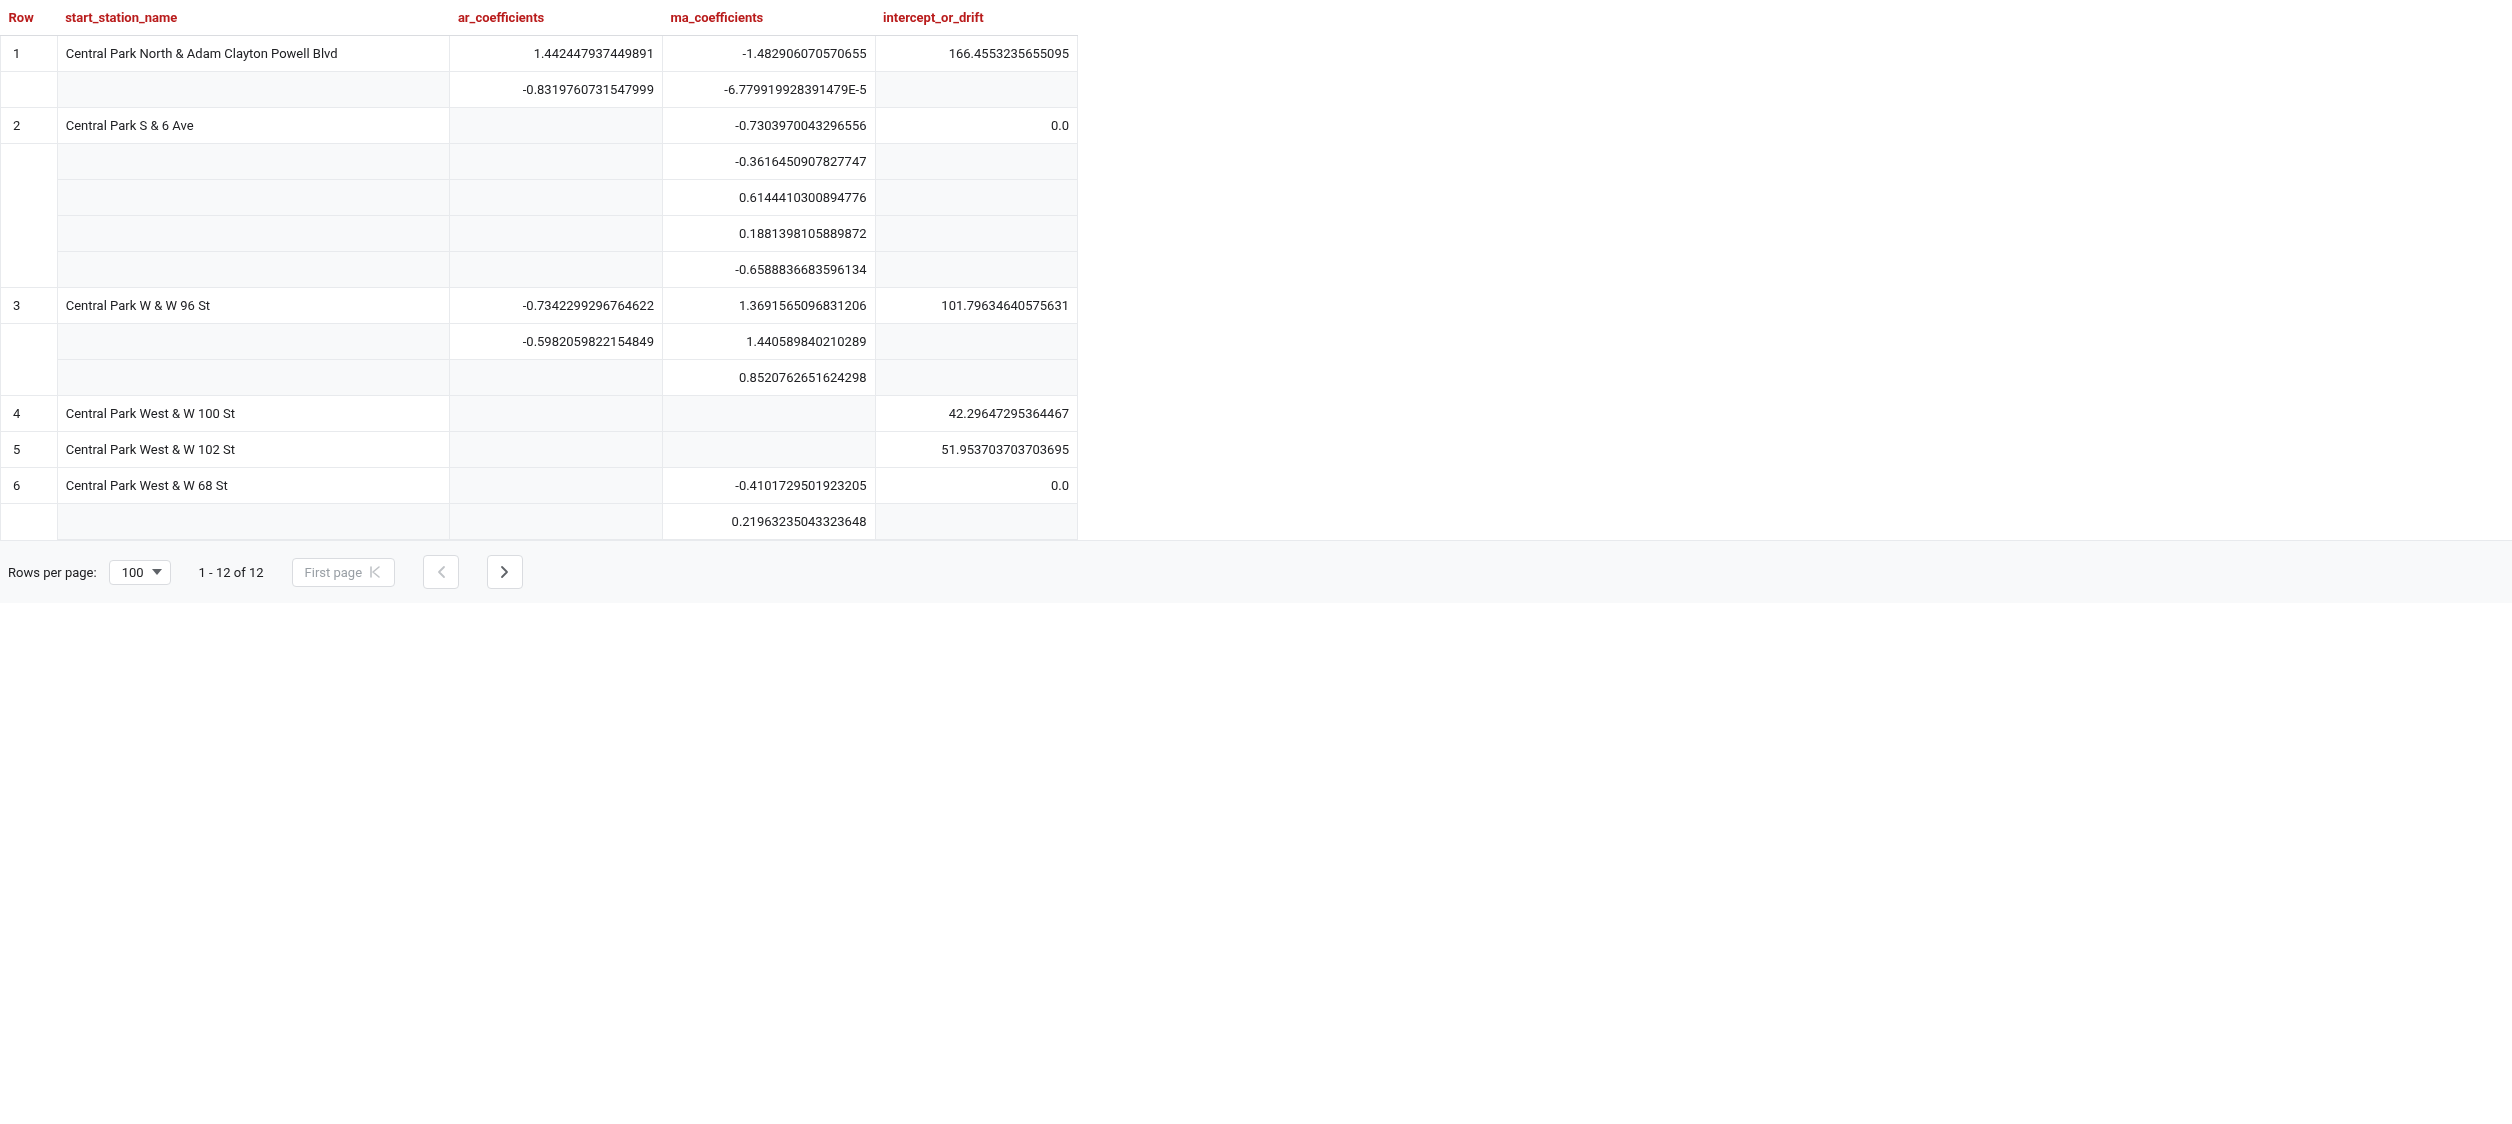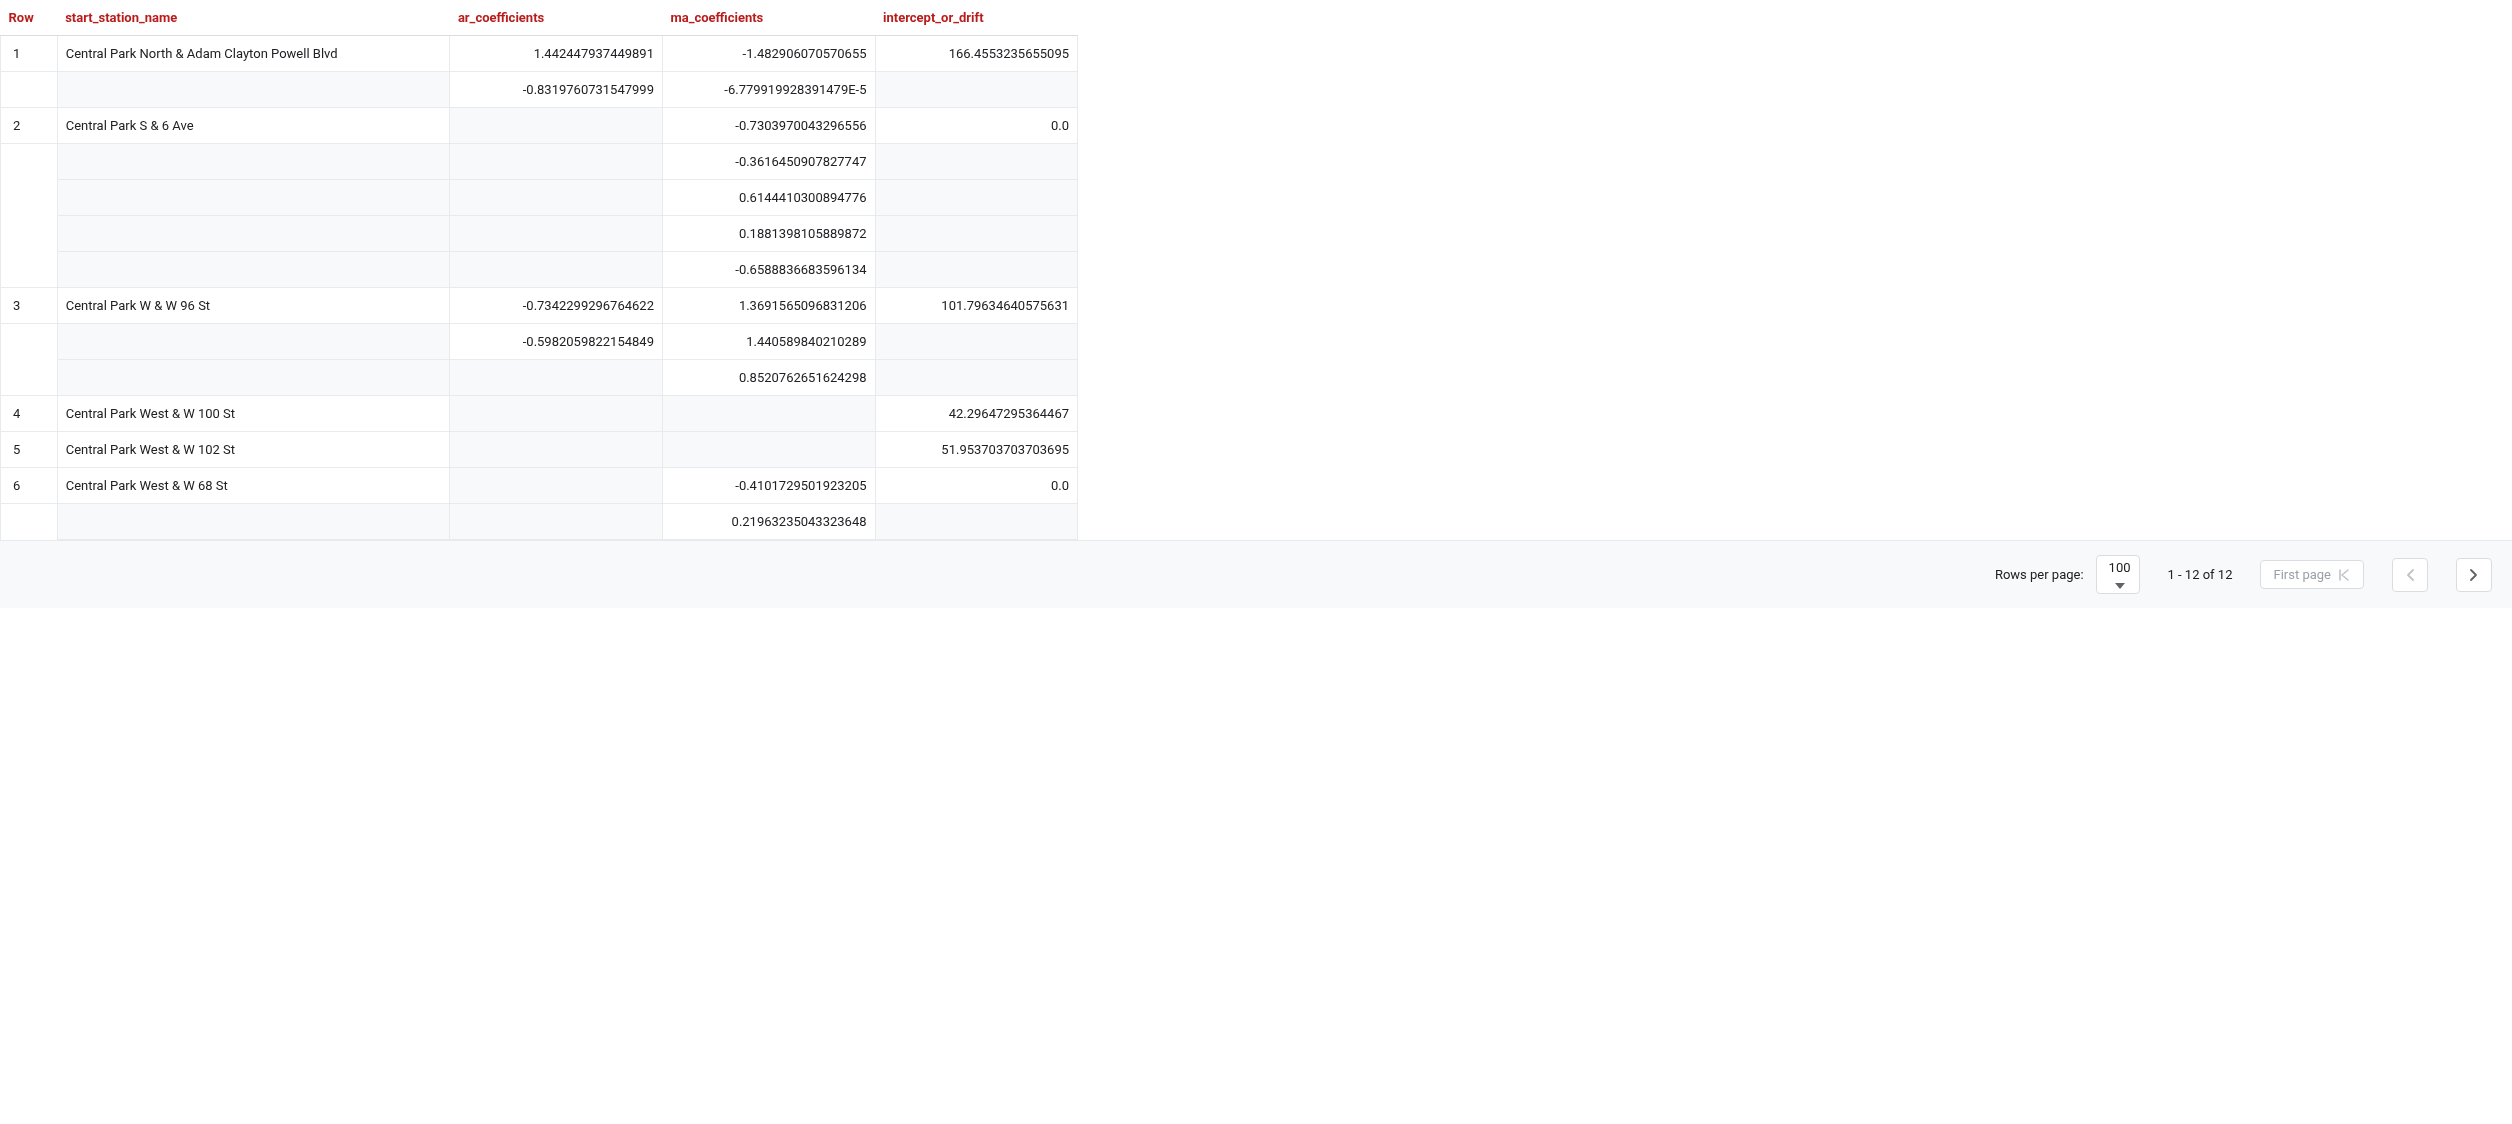--- a/index.html
+++ b/index.html
@@ -71,40 +71,38 @@
   tbody tr:first-child td.row-num { border-top: 1px solid #e8eaed; }
   td.num { text-align: right; }
   col.c-row { width: 56px; }
   col.c-name { width: 388px; }
   col.c-ar { width: 210px; }
   col.c-ma { width: 210px; }
   col.c-int { width: 200px; }
 
   .footer {
     display: flex;
-    justify-content: flex-end;
     align-items: center;
     padding: 14px 20px 14px 8px;
     background: #f8f9fa;
     border-top: 1px solid #e8eaed;
     gap: 28px;
     font-size: 13px;
     color: #202124;
   }
   .rpp-group { display: flex; align-items: center; gap: 12px; }
   .rpp-select {
     display: inline-flex;
     align-items: center;
     gap: 8px;
     border: 1px solid #dadce0;
     background: #fff;
     padding: 4px 8px 4px 12px;
     border-radius: 4px;
     cursor: pointer;
-    flex-direction: column;
   }
   .first-page-btn {
     display: inline-flex;
     align-items: center;
     gap: 6px;
     border: 1px solid #dadce0;
     background: #fff;
     padding: 6px 12px;
     border-radius: 4px;
     color: #9aa0a6;

